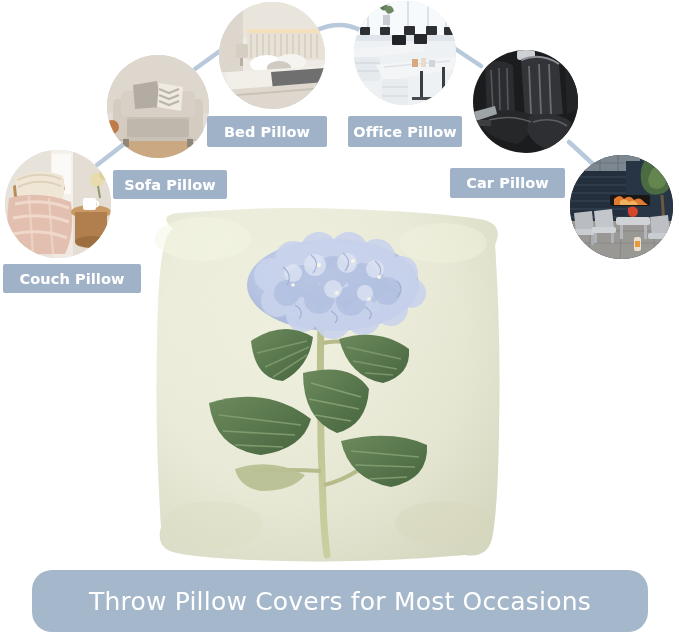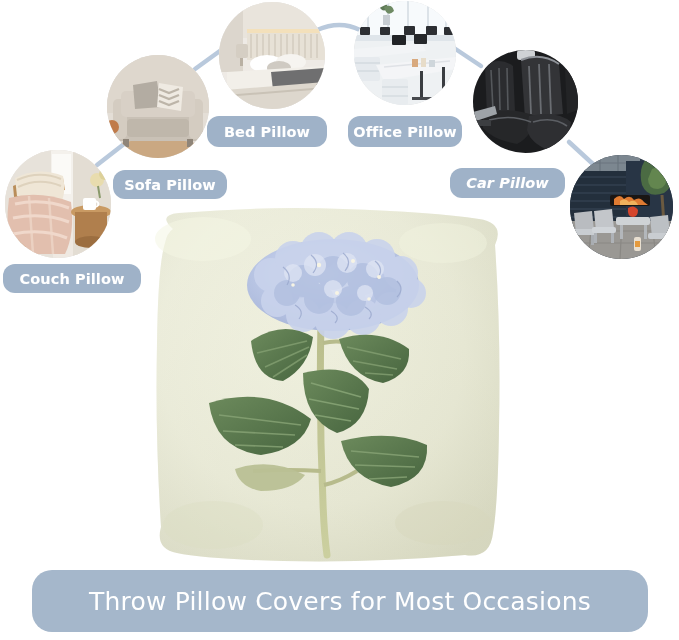--- a/index.html
+++ b/index.html
@@ -41,21 +41,21 @@
     width: 100%; height: 100%;
   }
 
   
   .pill {
     position: absolute;
     display: flex;
     align-items: center;
     justify-content: center;
     background: #9fb2c8;
-    border-radius: 12px;
+    border-radius: 2px;
     color: #ffffff;
     font-size: 14.5px;
     font-weight: 600;
     letter-spacing: .1px;
     white-space: nowrap;
     box-sizing: border-box;
     padding: 0 20px;
     text-shadow: 0 0 1px rgba(255,255,255,.25);
   }
 
@@ -310,21 +310,21 @@
       <path d="M16 70 Q38 64 58 72" stroke="#5c5f64" stroke-width="1.6" fill="none"></path>
       <path d="M60 72 Q80 66 94 76" stroke="#5c5f64" stroke-width="1.6" fill="none"></path>
 
       <path d="M0 62 L22 56 L24 64 L0 72 Z" fill="#9ea3a8"></path>
       <rect x="0" y="70" width="18" height="6" fill="#3c3e41"></rect>
 
       <path d="M92 20 L105 14 L105 60 L94 64 Z" fill="#232426"></path>
     </svg>
   </div>
 
-  <div class="pill" style="left:450px; top:168px; width:115px; height:30px;font-style:italic;">
+  <div class="pill" style="left:450px; top:168px; width:115px; height:30px;">
     <span>Car Pillow</span>
   </div>
 
   <div class="scene" style="left:570px; top:155px; width:103px; height:104px;">
     <svg class="art" viewBox="0 0 103 104" preserveAspectRatio="xMidYMid slice">
       <rect x="0" y="0" width="103" height="104" fill="#2f3c4b"></rect>
 
       <rect x="0" y="14" width="56" height="52" fill="#232f3c"></rect>
       <g stroke="#33414f" stroke-width="1.4">
         <path d="M0 22 L56 22"></path>

